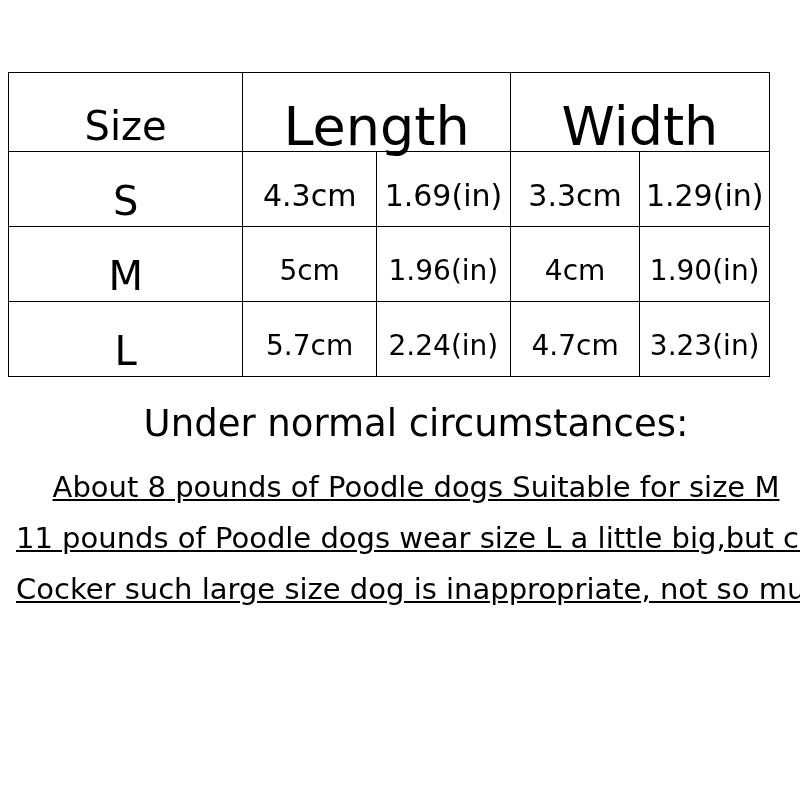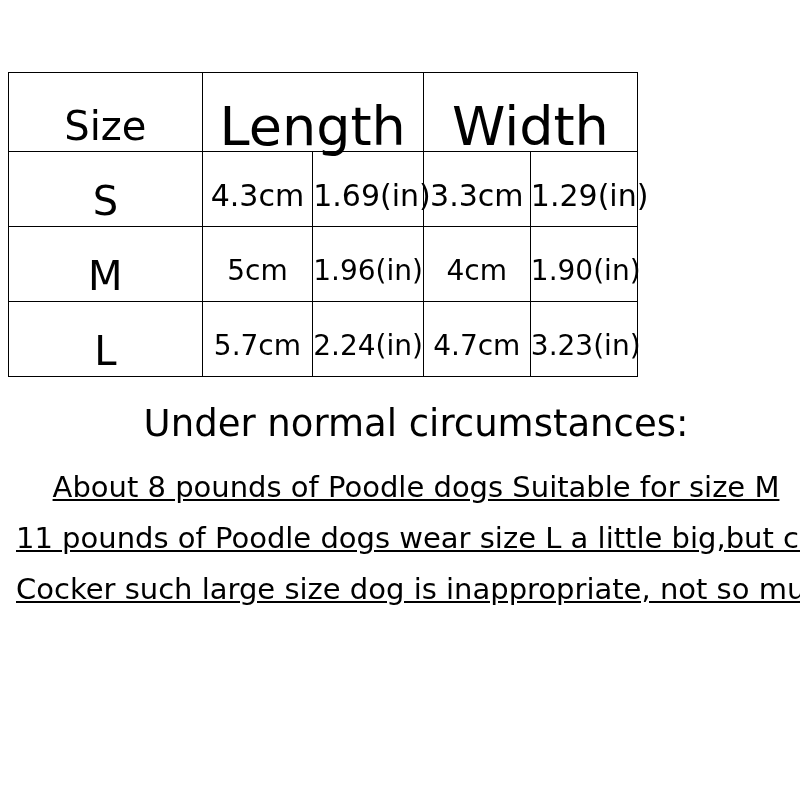--- a/index.html
+++ b/index.html
@@ -23,21 +23,21 @@
 
   
   .size-table-wrap {
     position: absolute;
     left: 8px;
     top: 72px;
     width: 762px;
   }
   table.size-table {
     border-collapse: collapse;
-    width: 630px;
+    width: 762px;
     table-layout: fixed;
   }
   table.size-table td,
   table.size-table th {
     border: 1px solid #000000;
     padding: 0;
     text-align: center;
     vertical-align: middle;
     font-weight: normal;
     white-space: nowrap;

